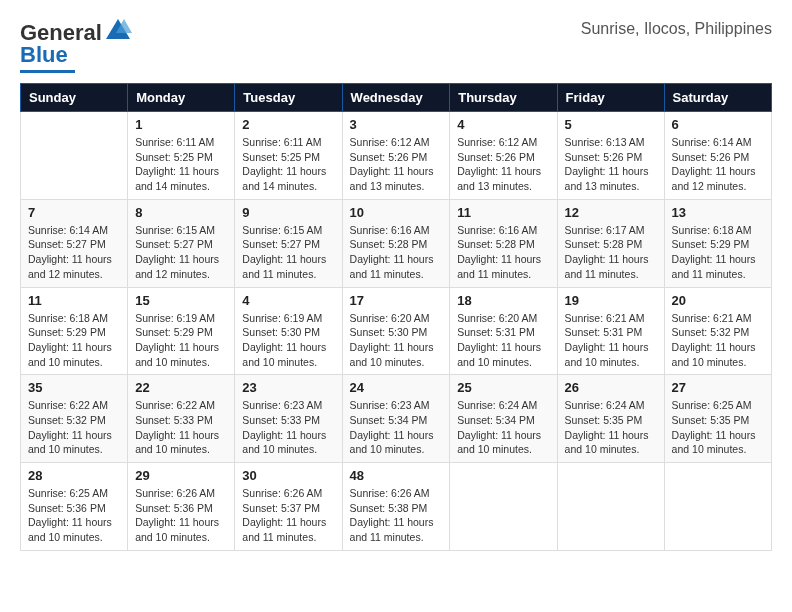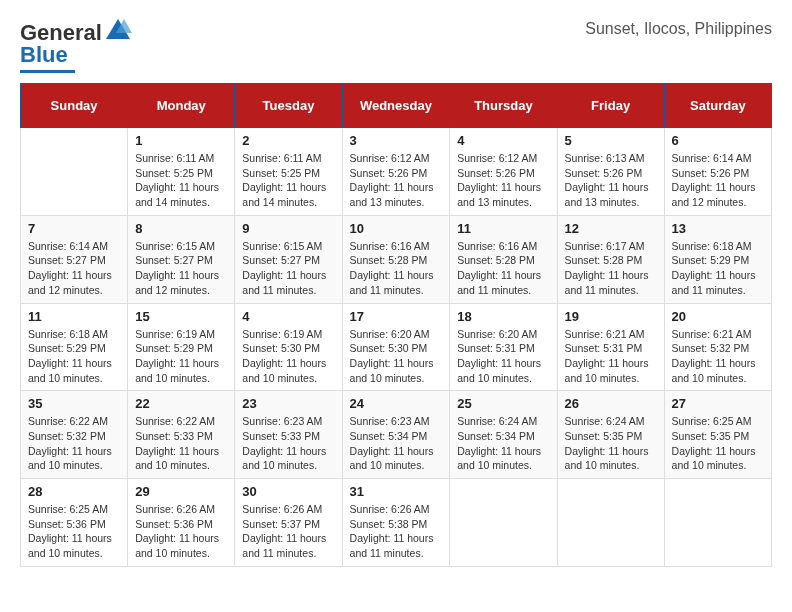--- a/index.html
+++ b/index.html
@@ -38,24 +38,24 @@
     .location-title {
       font-size: 16px;
       color: #555;
     }
     .calendar-table {
       width: 100%;
       border-collapse: collapse;
       border: 1px solid #ccc;
     }
     .calendar-table th {
-      background: #b91c1c;
+      background: #0f172a;
       color: #fff;
-      text-align: center;
-      padding: 14px 8px;
+      text-align: left;
+      padding: 6px 8px;
       font-size: 13px;
       border: 1px solid #1557a0;
     }
     .calendar-table td {
       vertical-align: top;
       padding: 5px 7px;
       border: 1px solid #ddd;
       width: 108px;
       min-height: 80px;
       font-size: 11px;
@@ -91,21 +91,21 @@
         <polygon points="14,2 26,22 2,22" fill="#1a6bb5"></polygon>
         <polygon points="20,2 28,16 12,16" fill="#4a9fd5" opacity="0.7"></polygon>
       </svg>
     </div>
     <div style="display:flex; align-items:center; margin-top:-4px;">
       <span style="font-size:22px; font-weight:bold; color:#1a6bb5;">Blue</span>
     </div>
     <div class="logo-line"></div>
   </div>
   <div class="title-section">
-    <div class="location-title">Sunset, Ilocos, Philippines</div>
+    <div class="location-title">Sunrise, Ilocos, Philippines</div>
   </div>
 </div>
 
 <table class="calendar-table">
   <thead>
     <tr>
     <th>Sunday</th>
         <th>Monday</th>
         <th>Tuesday</th>
         <th>Wednesday</th>
@@ -329,21 +329,21 @@
 and 10 minutes.</div>
         </td>
         <td>
           <div class="day-number">30</div>
           <div class="day-info" style="white-space: pre-line;">Sunrise: 6:26 AM
 Sunset: 5:37 PM
 Daylight: 11 hours
 and 11 minutes.</div>
         </td>
         <td>
-          <div class="day-number">31</div>
+          <div class="day-number">48</div>
           <div class="day-info" style="white-space: pre-line;">Sunrise: 6:26 AM
 Sunset: 5:38 PM
 Daylight: 11 hours
 and 11 minutes.</div>
         </td>
         <td class="empty-cell"></td>
         <td class="empty-cell"></td>
         <td class="empty-cell"></td>
       </tr>
     </tbody>

